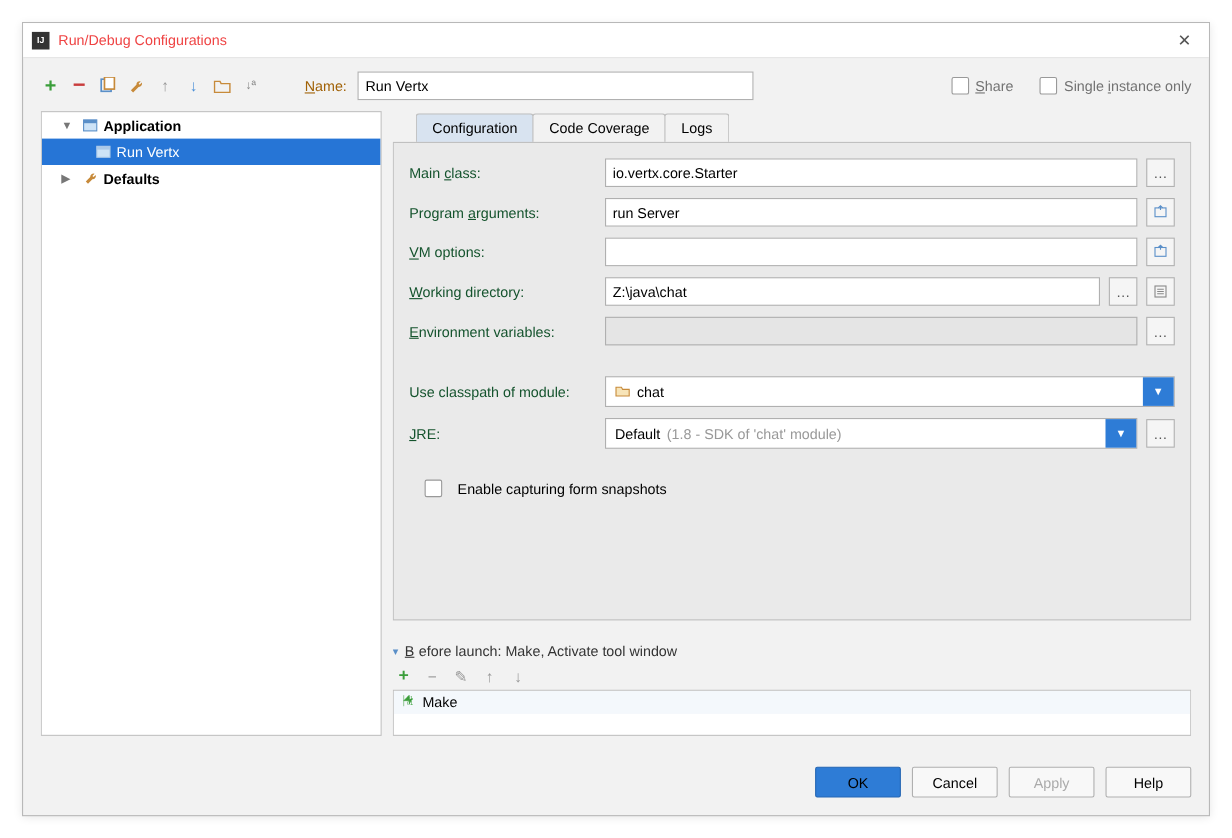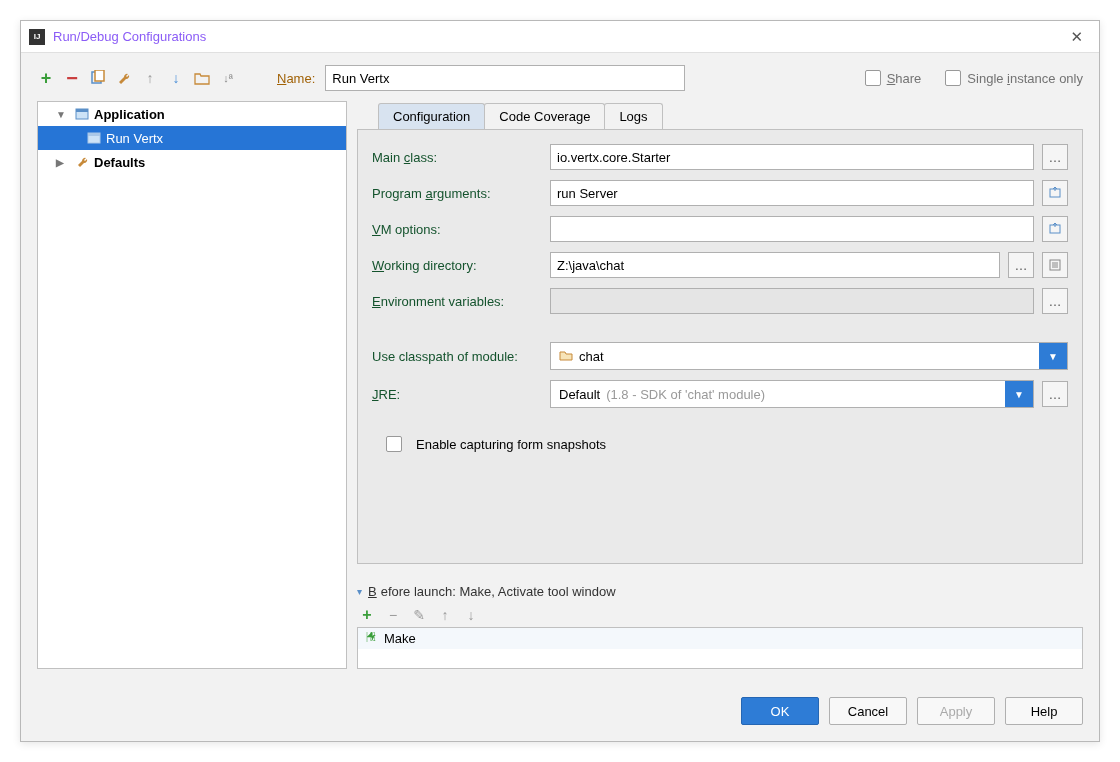--- a/index.html
+++ b/index.html
@@ -16,21 +16,21 @@
   display: flex; align-items: center;
   padding: 0 8px;
   border-bottom: 1px solid #e0e0e0;
 }
 .titlebar-icon {
   width: 16px; height: 16px; background: #333;
   margin-right: 8px;
   display: flex; align-items: center; justify-content: center;
 }
 .titlebar-icon::before { content: "IJ"; color: #fff; font-size: 8px; font-weight: bold; }
-.titlebar-text { font-size: 13px; color: #8b5cf6; flex: 1; }
+.titlebar-text { font-size: 13px; color: #ef4444; flex: 1; }
 .titlebar-close { font-size: 15px; color: #555; padding: 4px 8px; cursor: pointer; }
 .body {
   flex: 1; display: flex; flex-direction: column;
   padding: 12px 16px;
   overflow: hidden;
 }
 .top-row {
   display: flex; align-items: center;
   gap: 10px; margin-bottom: 10px;
 }
@@ -148,21 +148,21 @@
   display: flex; justify-content: flex-end;
   gap: 10px; padding: 16px 16px 16px;
 }
 .dlg-btn {
   min-width: 78px; height: 28px;
   border: 1px solid #b0b0b0;
   background: #f8f8f8;
   font-size: 13px; cursor: pointer;
   border-radius: 2px;
 }
-.dlg-btn.primary { background: #2e7cd6; color: #ffffff; border-color: #2566b3; }
+.dlg-btn.primary { background: #2e7cd6; color: #000000; border-color: #2566b3; }
 .dlg-btn.disabled { color: #aaa; }
 .underline-char { text-decoration: underline; }
 </style>
 </head>
 <body>
 
 <div class="dialog">
 
   <div class="titlebar">
     <div class="titlebar-icon"></div>

